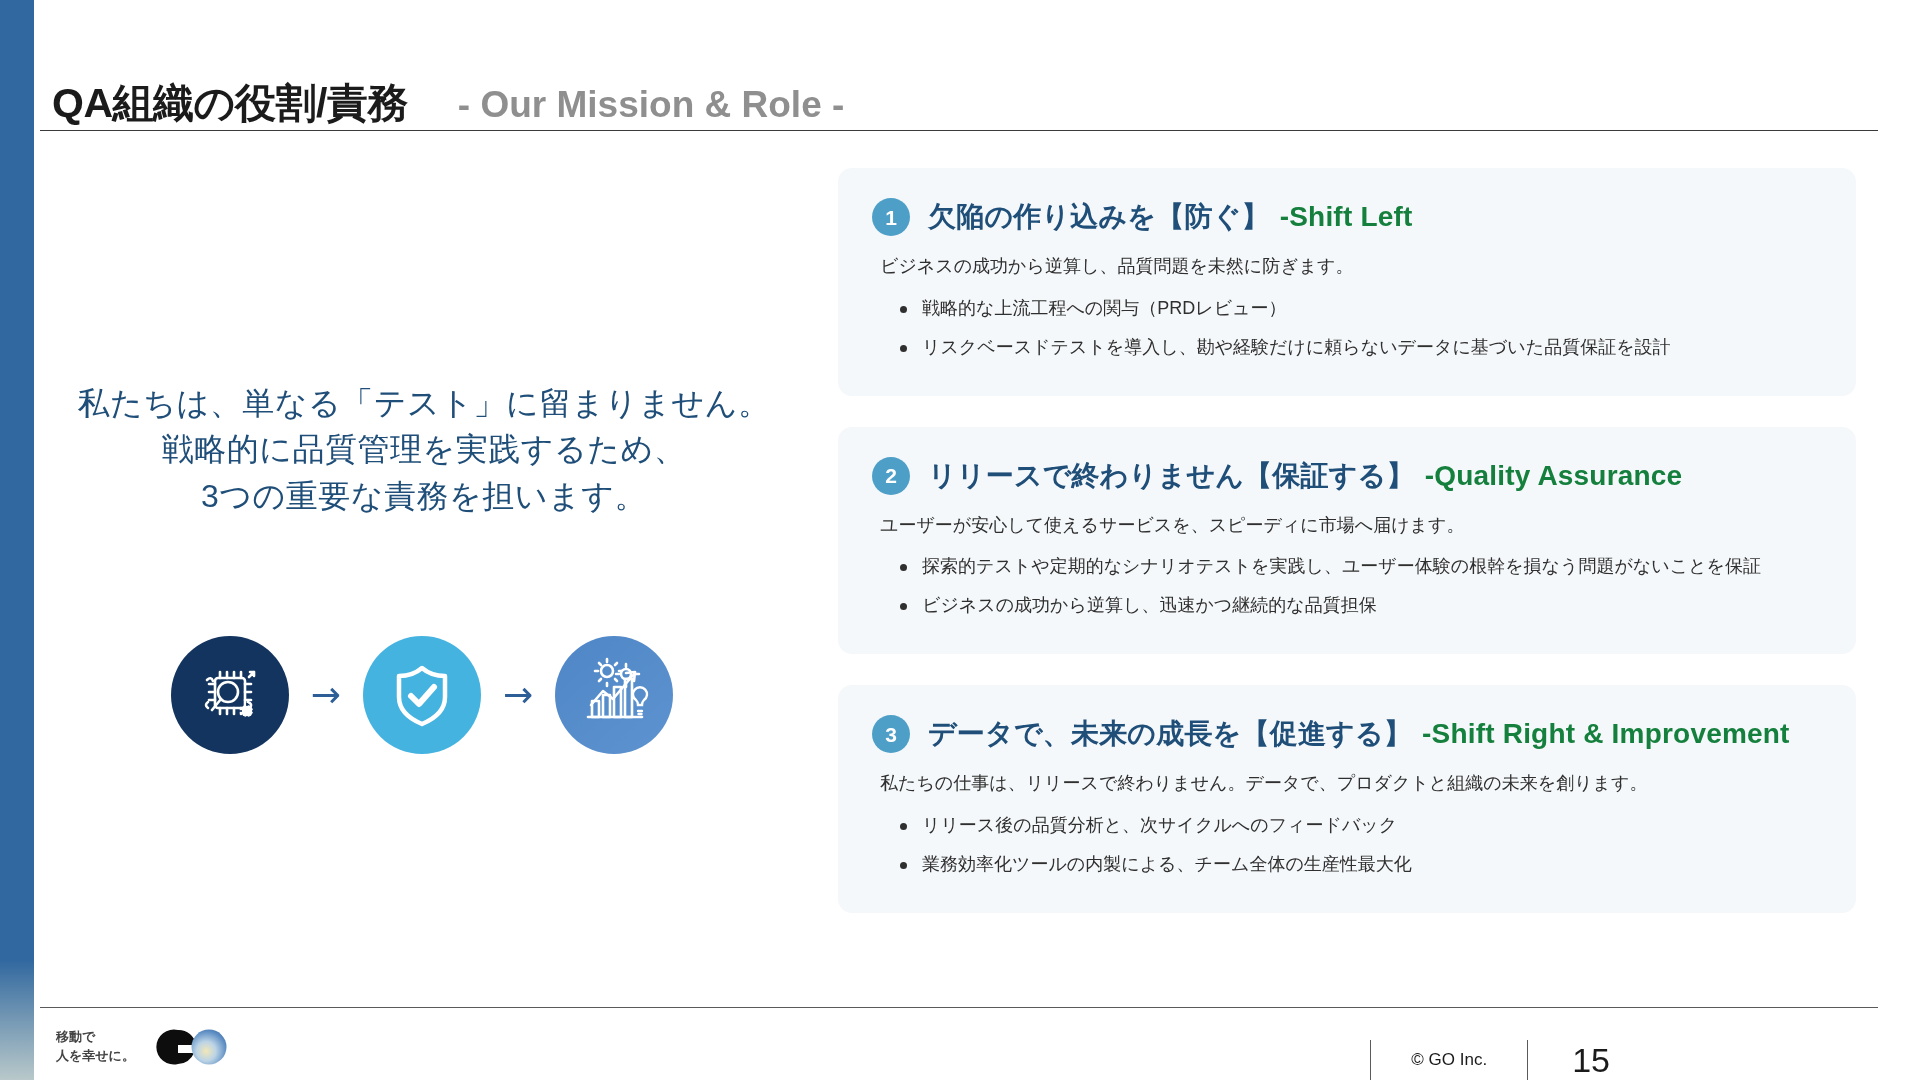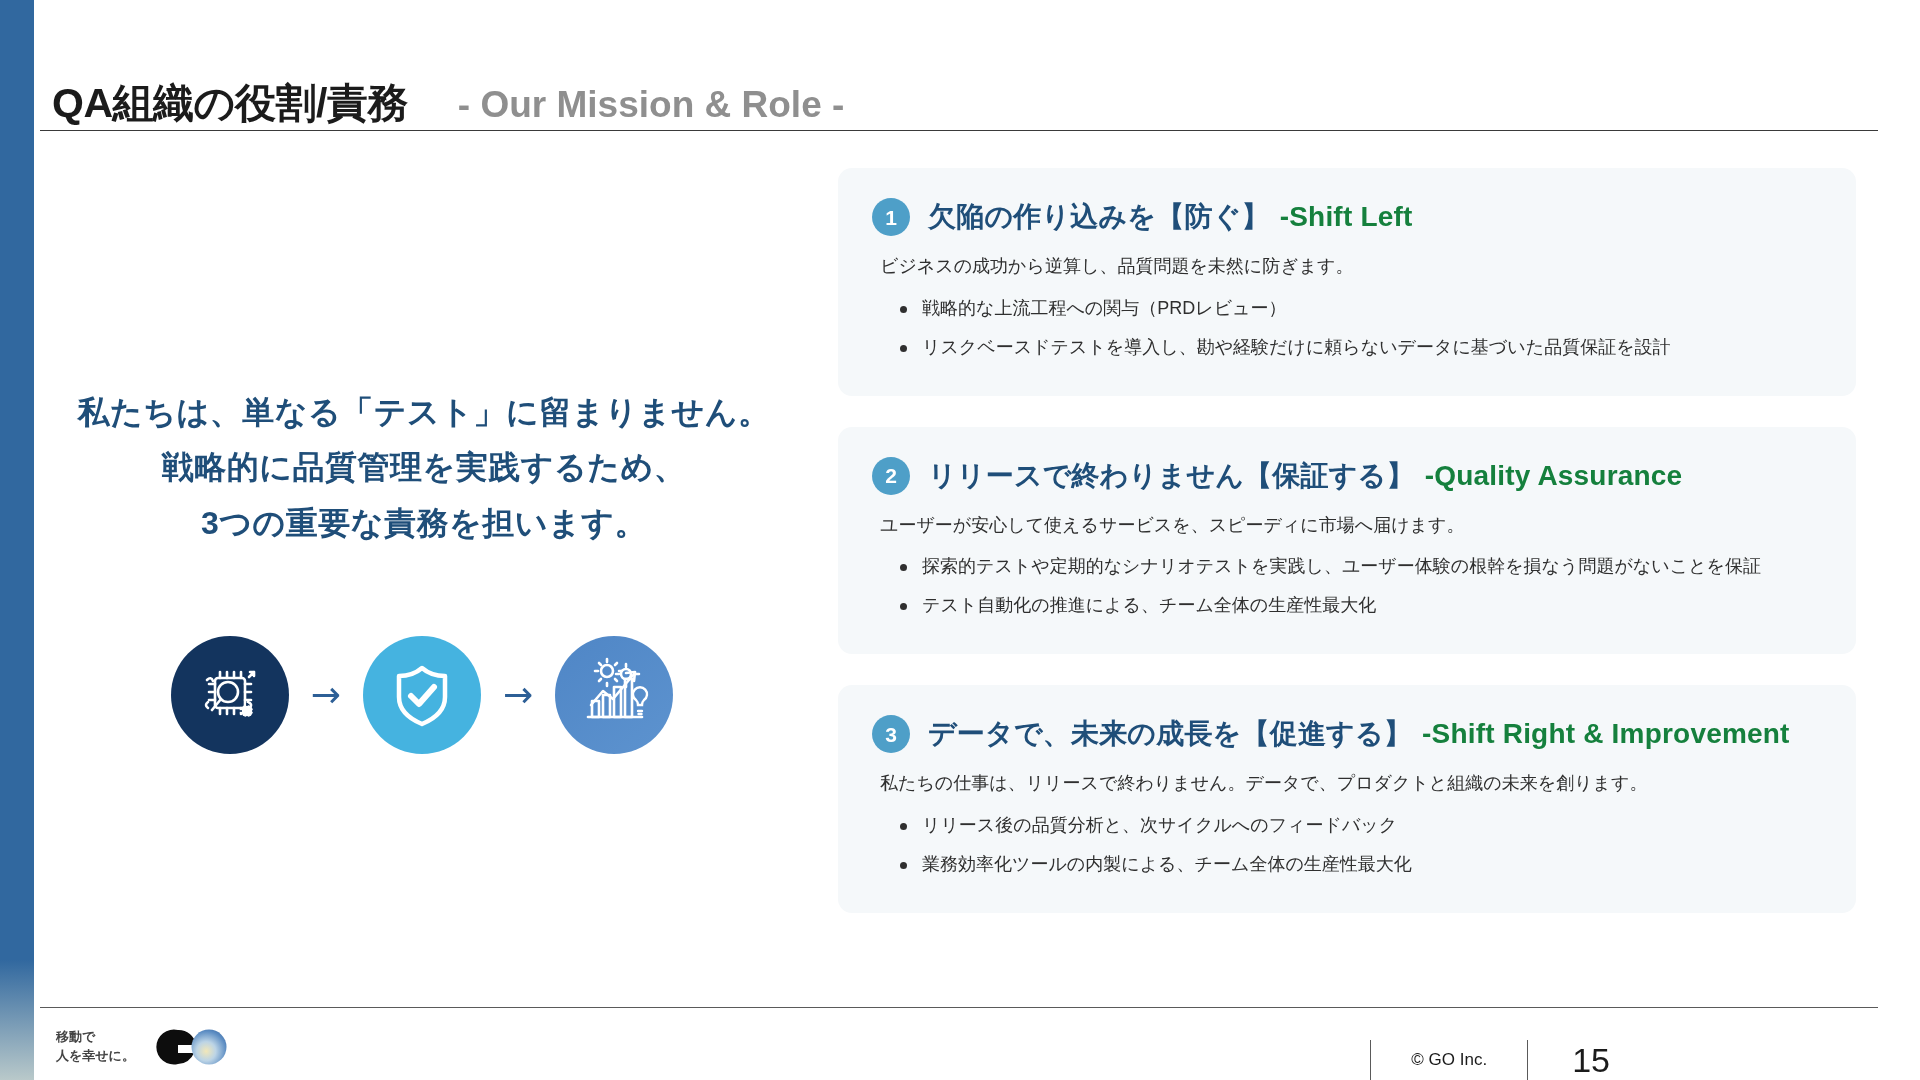--- a/index.html
+++ b/index.html
@@ -86,26 +86,25 @@
   }
   .lead-block {
     position: absolute;
     left: 0;
     top: 230px;
     width: 780px;
     text-align: center;
   }
   .lead-line {
     font-size: 32px;
-    font-weight: bold;
+    font-weight: normal;
     color: #1f4e79;
     line-height: 1.45;
     letter-spacing: 0.5px;
     white-space: nowrap;
-    margin-top: 9px;
   }
 
   
   .icon-flow {
     position: absolute;
     left: 68px;
     top: 480px;
     width: 640px;
     height: 130px;
     display: flex;
@@ -394,21 +393,21 @@
     <div class="card">
       <div class="card-head">
         <div class="badge">2</div>
         <div class="card-title">
           <span>リリースで終わりません【保証する】</span><span class="en">-Quality Assurance</span>
         </div>
       </div>
       <p class="card-desc">ユーザーが安心して使えるサービスを、スピーディに市場へ届けます。</p>
       <ul class="card-bullets">
         <li>探索的テストや定期的なシナリオテストを実践し、ユーザー体験の根幹を損なう問題がないことを保証</li>
-        <li>テスト自動化の推進による、チーム全体の生産性最大化</li>
+        <li>ビジネスの成功から逆算し、迅速かつ継続的な品質担保</li>
       </ul>
     </div>
 
     <div class="card">
       <div class="card-head">
         <div class="badge">3</div>
         <div class="card-title">
           <span>データで、未来の成長を【促進する】</span><span class="en">-Shift Right &amp; Improvement</span>
         </div>
       </div>

